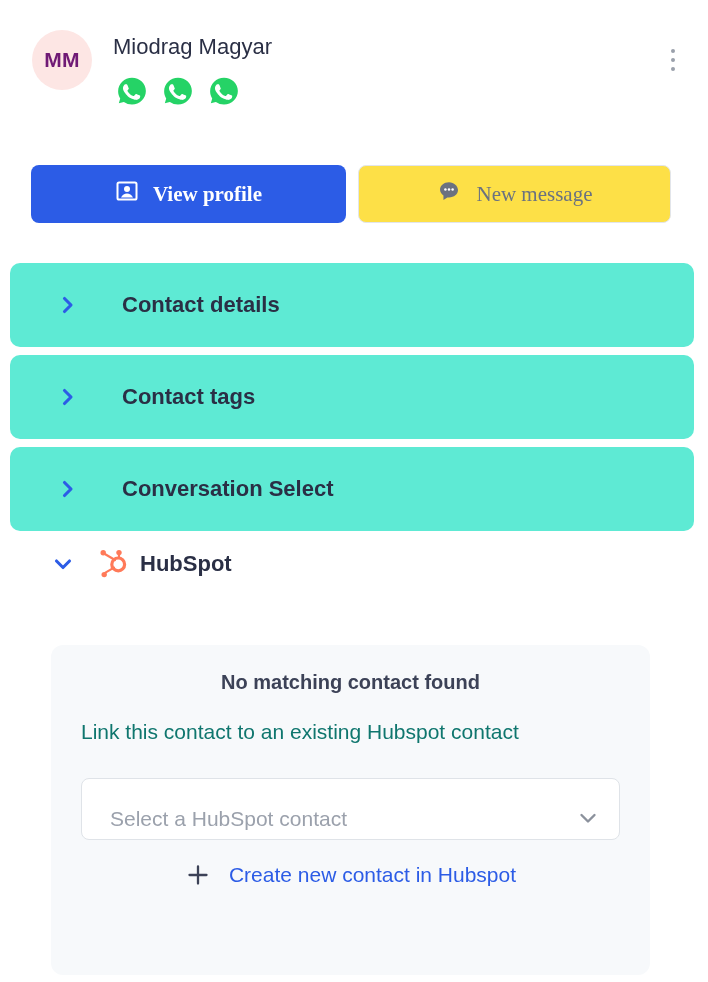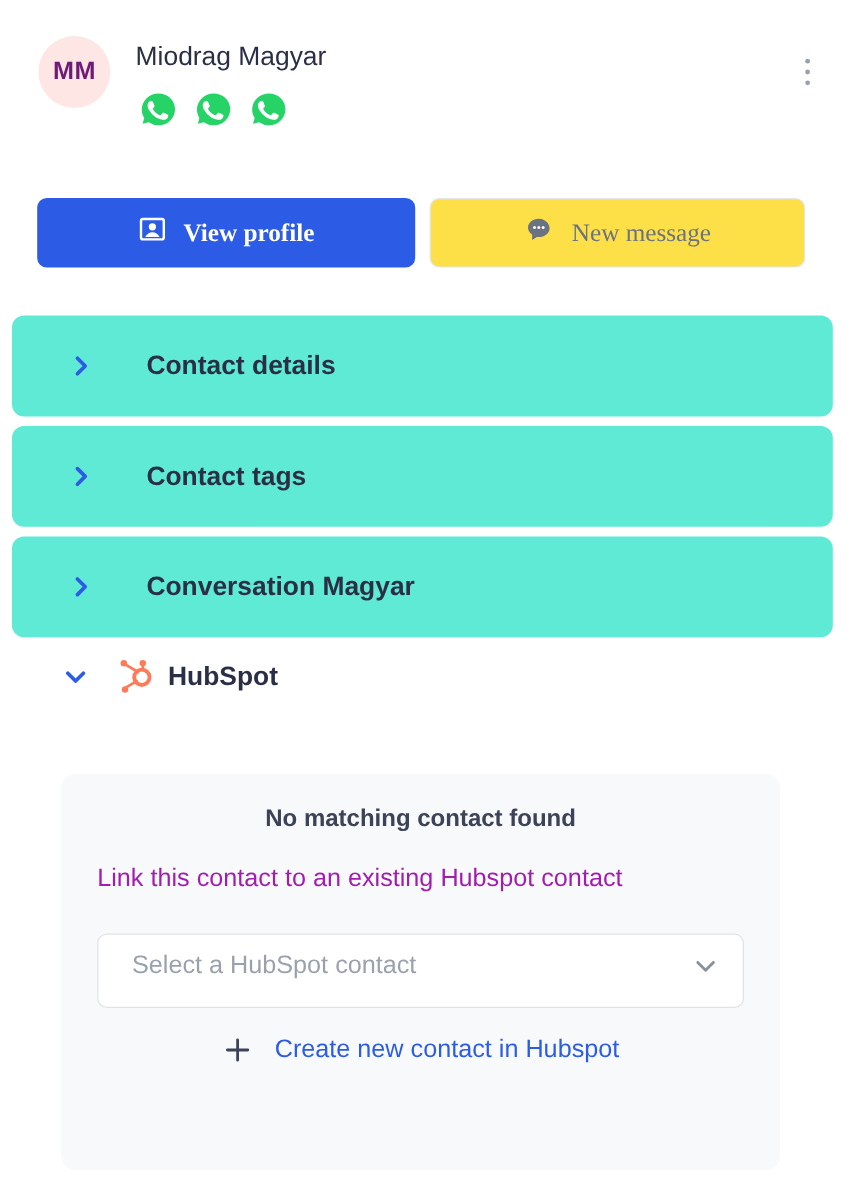--- a/index.html
+++ b/index.html
@@ -212,33 +212,33 @@
     text-align: center;
     font-size: 20px;
     font-weight: bold;
     color: #3c4257;
     line-height: 30px;
   }
 
   .hs-card-desc {
     margin-top: 18px;
     font-size: 21px;
-    color: #a21caf;
+    color: #0f766e;
     line-height: 33px;
     font-weight: 400;
   }
 
   .hs-select {
     margin-top: 30px;
     height: 62px;
     background: #ffffff;
     border: 1px solid #dfe3e8;
     border-radius: 8px;
     display: flex;
-    align-items: center;
+    align-items: flex-end;
     padding: 0 18px 8px 28px;
     cursor: pointer;
   }
   .hs-select-placeholder {
     flex: 1 1 auto;
     font-size: 21px;
     color: #9ba1ac;
   }
   .chev-down-sm {
     width: 26px;
@@ -362,21 +362,21 @@
       </span>
       <span class="acc-label">Contact tags</span>
     </div>
 
     <div class="acc-row">
       <span>
         <svg class="chev-right" viewBox="0 0 20 20" xmlns="http://www.w3.org/2000/svg">
           <path d="M6.5 3.5 13 10l-6.5 6.5" fill="none" stroke="#2c5ce6" stroke-width="3.1" stroke-linecap="round" stroke-linejoin="round"></path>
         </svg>
       </span>
-      <span class="acc-label">Conversation Magyar</span>
+      <span class="acc-label">Conversation Select</span>
     </div>
   </div>
 
   <div class="hubspot-header">
     <span>
       <svg class="chev-down" viewBox="0 0 22 22" xmlns="http://www.w3.org/2000/svg">
         <path d="M4.5 8 11 14.5 17.5 8" fill="none" stroke="#2c5ce6" stroke-width="3.1" stroke-linecap="round" stroke-linejoin="round"></path>
       </svg>
     </span>
 

